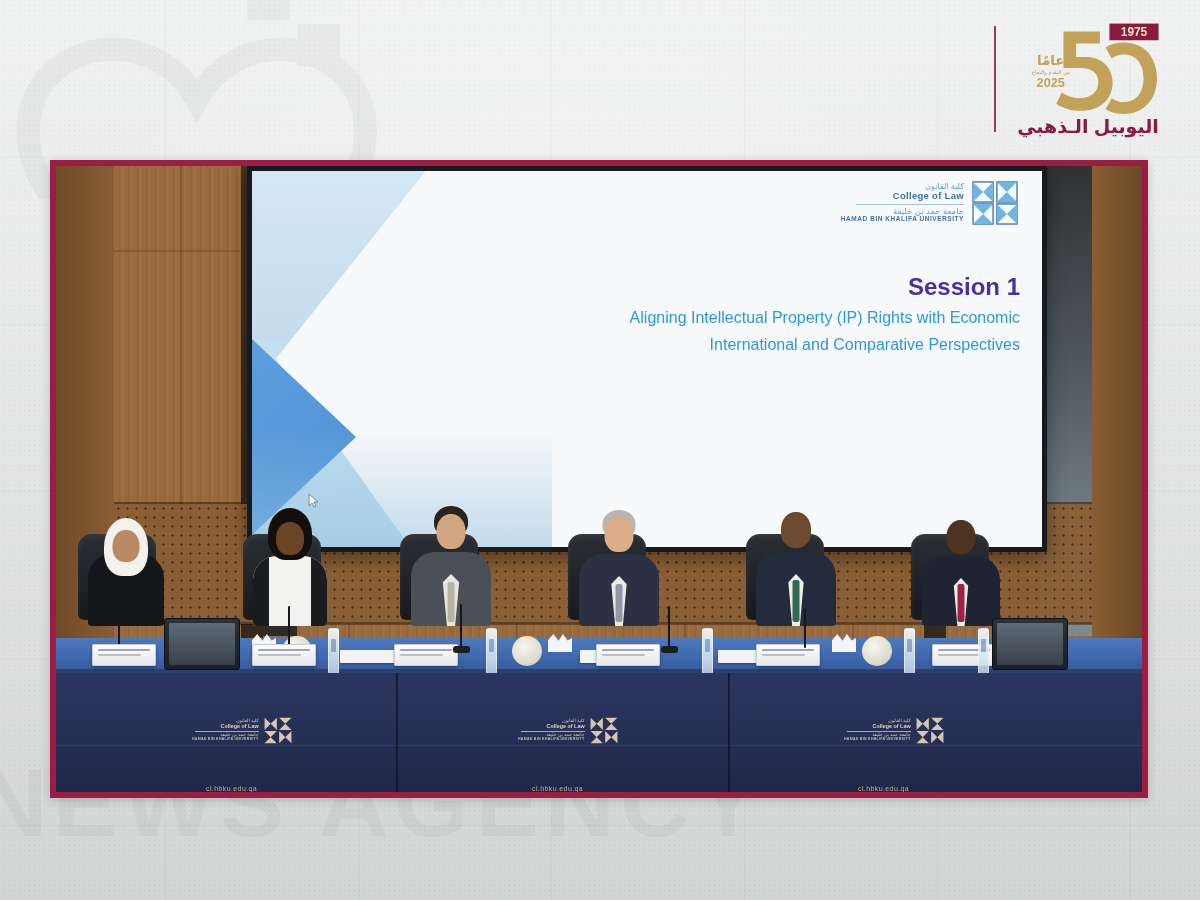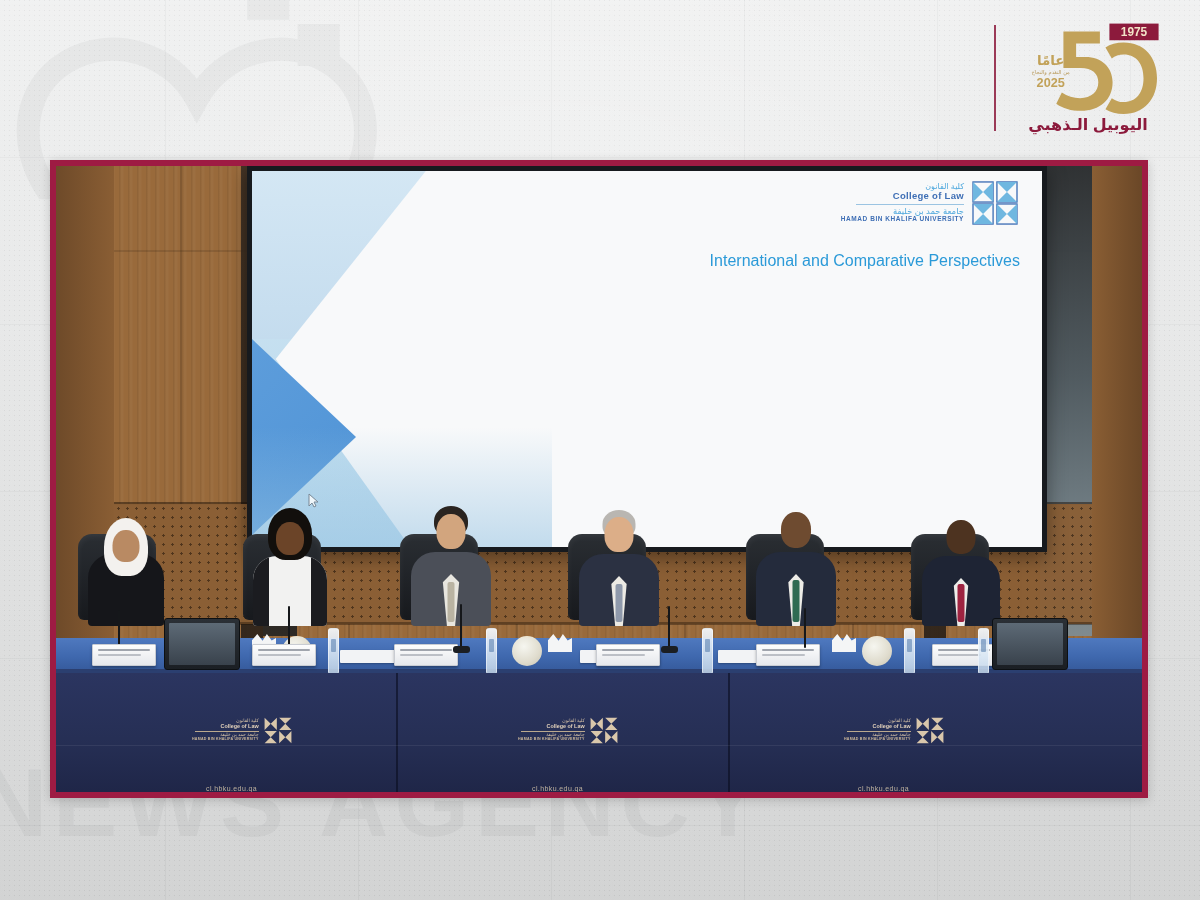--- a/index.html
+++ b/index.html
@@ -69,21 +69,21 @@
     color:#8c1a3c;font-size:19px;font-weight:700;direction:rtl;
     letter-spacing:.5px;line-height:1;margin-top:2px;
   }
   .qna-en{
     color:#8c1a3c;font-size:15.5px;font-weight:700;letter-spacing:1.2px;line-height:1;
   }
   .brand-div{width:2px;height:106px;background:#8c1a3c;opacity:.85;margin:0 16px;}
   .jub-block{display:flex;flex-direction:column;align-items:center;gap:3px;}
   .jub-mark{width:152px;height:92px;}
   .jub-ar{
-    color:#8c1a3c;font-size:16px;font-weight:700;direction:rtl;letter-spacing:1px;line-height:1;
+    color:#8c1a3c;font-size:19px;font-weight:700;direction:rtl;letter-spacing:1px;line-height:1;
   }
 
   
   #photoframe{
     position:absolute;left:50px;top:160px;width:1098px;height:638px;
     background:#9e1b43;
     padding:6px;
     box-sizing:border-box;
     box-shadow:0 2px 10px rgba(0,0,0,.18);
   }
@@ -380,20 +380,22 @@
                   <rect x="26" y="24" width="21" height="21"></rect>
               </g>
               <path d="M1 1 L11.5 11.5 L1 22 Z M22 1 L11.5 11.5 L22 22 Z" fill="#6fb7e0"></path>
               <path d="M26 1 L36.5 11.5 L47 1 Z M26 22 L36.5 11.5 L47 22 Z" fill="#6fb7e0"></path>
               <path d="M1 24 L11.5 34.5 L22 24 Z M1 45 L11.5 34.5 L22 45 Z" fill="#6fb7e0"></path>
               <path d="M26 24 L36.5 34.5 L26 45 Z M47 24 L36.5 34.5 L47 45 Z" fill="#6fb7e0"></path>
             </svg>
           </div>
 
           <div class="slide-text">
+            <div class="en-title">Session 1</div>
+            <div class="en-sub">Aligning Intellectual Property (IP) Rights with Economic</div>
             <div class="en-sub">International and Comparative Perspectives</div>
           </div>
 
           <svg class="cursor" viewBox="0 0 11 15" aria-hidden="true">
             <path d="M1 1 L1 13 L4 10 L6 14 L8 13 L6 9 L10 9 Z" fill="#fff" stroke="#6a7480" stroke-width="1"></path>
           </svg>
         </div>
       </div>
 
       <div class="chair" style="left:22px;"></div>

